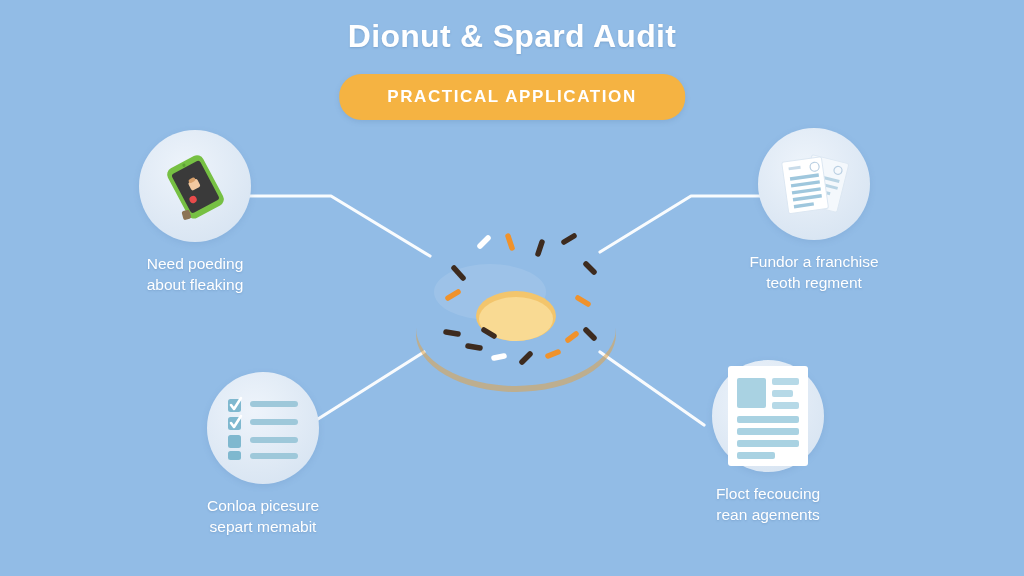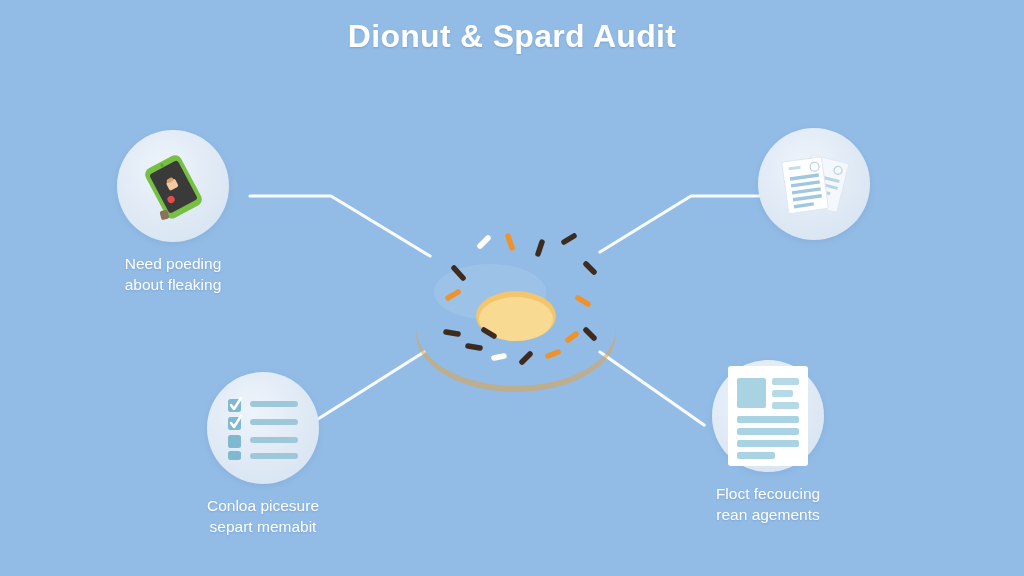--- a/index.html
+++ b/index.html
@@ -78,21 +78,21 @@
   .node-label {
     margin-top: 12px;
     font-size: 15.5px;
     line-height: 1.35;
     color: #ffffff;
     font-weight: 500;
     text-shadow: 0 1px 2px rgba(90,130,175,0.4);
     white-space: pre-line;
   }
 
-  #node-tl { left: 58px;  top: 130px; }
+  #node-tl { left: 80px;  top: 130px; }
   #node-tr { left: 699px; top: 128px; }
   #node-bl { left: 148px; top: 372px; }
   #node-br { left: 653px; top: 360px; }
 
   
   #donut {
     position: absolute;
     left: 408px;
     top: 206px;
     width: 216px;
@@ -107,20 +107,21 @@
   <svg id="connectors" viewBox="0 0 1024 576" xmlns="http://www.w3.org/2000/svg">
     <g stroke="#ffffff" stroke-width="3.2" fill="none" stroke-linecap="round" stroke-linejoin="round" opacity="0.95">
       <path d="M 250 196 L 331 196 L 430 256"></path>
       <path d="M 773 196 L 691 196 L 600 252"></path>
       <path d="M 318 419 L 424 352"></path>
       <path d="M 704 425 L 600 352"></path>
     </g>
   </svg>
 
   <div id="page-title">Dionut &amp; Spard Audit</div>
+  <div id="badge">PRACTICAL APPLICATION</div>
 
   <svg id="donut" viewBox="0 0 216 196" xmlns="http://www.w3.org/2000/svg">
     <defs>
       <linearGradient id="doughSide" x1="0" y1="0" x2="0" y2="1">
         <parameter name="stop" offset="0%" stop-color="#f8d893"></parameter>
         <parameter name="stop" offset="55%" stop-color="#f2c76e"></parameter>
         <parameter name="stop" offset="100%" stop-color="#e3a84c"></parameter>
       </linearGradient>
       <linearGradient id="frostGrad" x1="0.15" y1="0" x2="0.85" y2="1">
         <parameter name="stop" offset="0%" stop-color="#f8b3cb"></parameter>
@@ -201,20 +202,22 @@
           <g fill="#9fc7dd">
             <rect x="19" y="32" width="29" height="3.4"></rect>
             <rect x="19" y="39" width="29" height="3.4"></rect>
             <rect x="19" y="46" width="29" height="3.4"></rect>
             <rect x="19" y="53" width="29" height="3.4"></rect>
             <rect x="19" y="60" width="20" height="3.4"></rect>
           </g>
         </g>
       </svg>
     </div>
+    <div class="node-label">Fundor a franchise
+teoth regment</div>
   </div>
 
   <div class="node" id="node-br">
     <div class="node-circle">
       <svg width="88" height="104" viewBox="0 0 88 104" xmlns="http://www.w3.org/2000/svg">
         <rect x="4" y="2" width="80" height="100" rx="3" fill="#ffffff"></rect>
         <rect x="13" y="14" width="29" height="30" rx="2" fill="#a9d2e2"></rect>
         <g fill="#b6d9e7">
           <rect x="48" y="14" width="27" height="7" rx="2"></rect>
           <rect x="48" y="26" width="21" height="7" rx="2"></rect>

